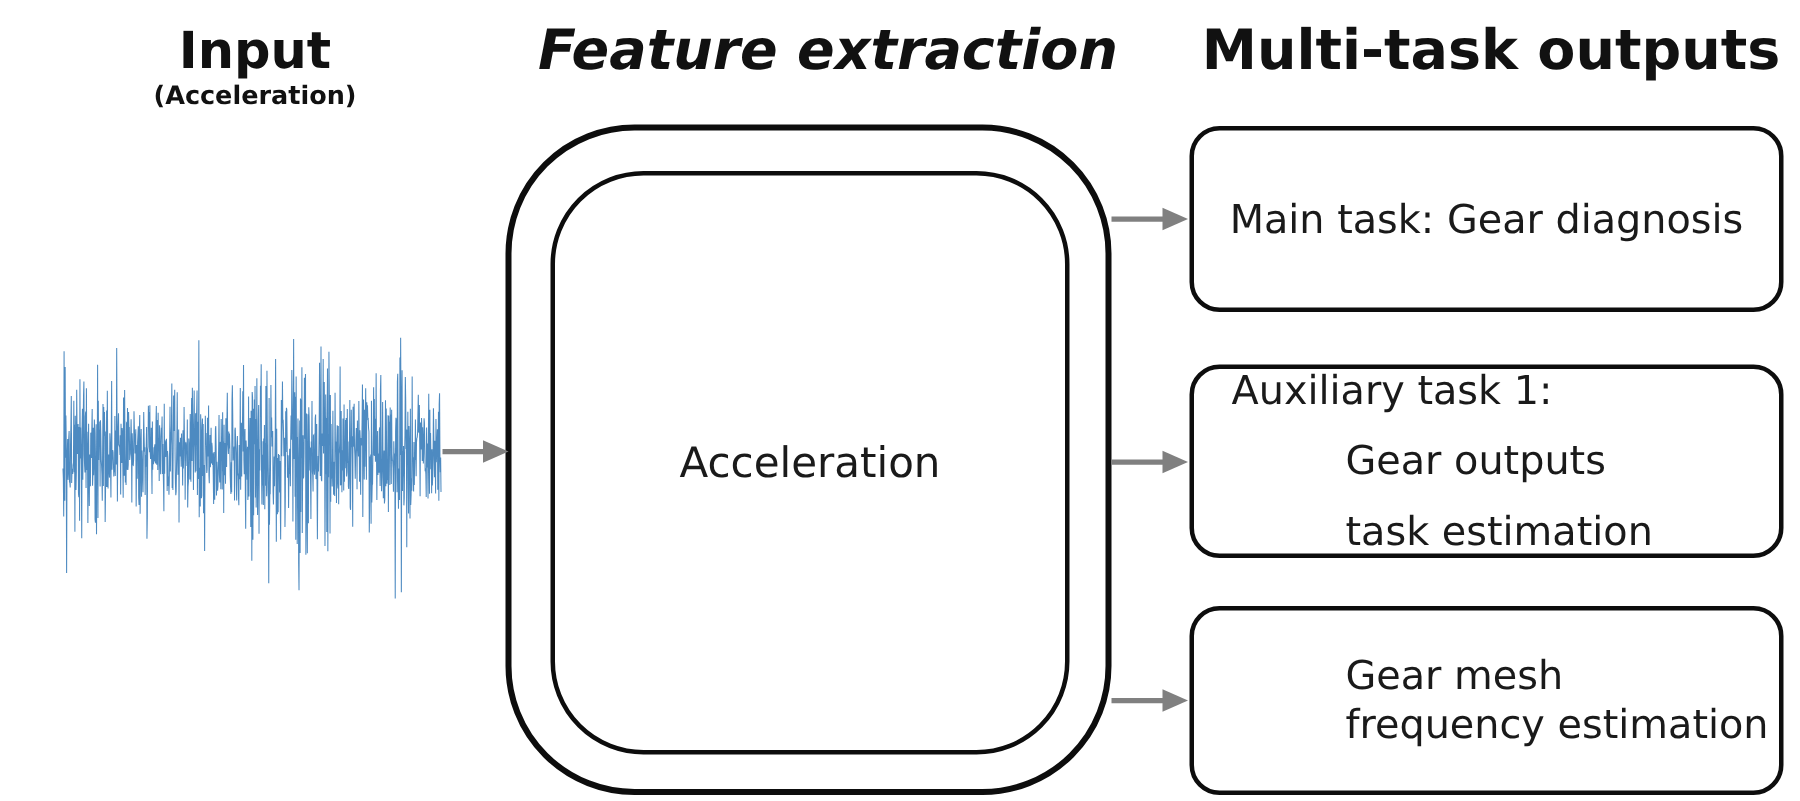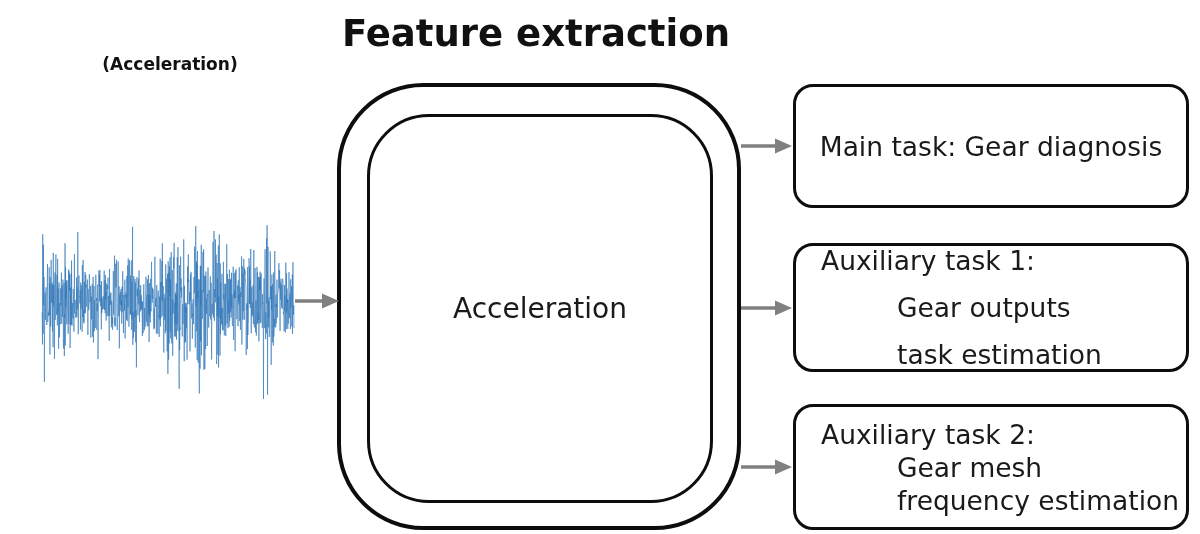--- a/index.html
+++ b/index.html
@@ -15,21 +15,21 @@
     position:absolute;
     text-align:center;
     font-weight:bold;
     font-size:37px;
     letter-spacing:0px;
     color:#111111;
     white-space:nowrap;
   }
   .title-input{left:20px;top:14px;width:300px;font-size:34px;}
   .subtitle-input{left:20px;top:54px;width:300px;font-size:17px;}
-  .title-feature{left:334px;top:12px;width:404px;}
+  .title-feature{left:350px;top:12px;width:404px;font-style:italic;}
   .title-outputs{left:794px;top:12px;width:400px;}
 
   .wave-wrap{position:absolute;left:40px;top:164px;width:256px;height:276px;}
 
   .outer-box{
     position:absolute;left:337px;top:83px;width:404px;height:447px;
     border:4px solid #0d0d0d;border-radius:86px;background:#ffffff;
     box-sizing:border-box;
   }
   .inner-box{
@@ -53,22 +53,24 @@
   .out-line{white-space:nowrap;}
   .out-line.indent{padding-left:76px;}
 
   .arrow-layer{position:absolute;left:0;top:0;width:1200px;height:534px;pointer-events:none;}
 </style>
 </head>
 <body>
 
 <div class="stage">
 
+  <div class="col-title title-input">Input</div>
   <div class="col-title subtitle-input">(Acceleration)</div>
   <div class="col-title title-feature">Feature extraction</div>
+  <div class="col-title title-outputs">Multi-task outputs</div>
 
   <div class="wave-wrap">
     <svg id="waveform-svg" width="256" height="276" viewBox="0 0 256 276">
       <polyline id="wave-poly" fill="none" stroke-width="0.7" stroke-opacity="0.85" points="2.00,148.4 2.24,155.0 2.48,180.4 2.72,70.2 2.96,157.1 3.20,169.8 3.44,80.7 3.68,141.1 3.92,113.0 4.16,130.9 4.40,218.0 4.64,150.9 4.88,136.2 5.12,128.6 5.36,155.9 5.60,151.7 5.84,127.9 6.08,123.3 6.32,157.3 6.56,157.3 6.80,161.0 7.04,131.5 7.29,118.8 7.53,100.0 7.77,158.0 8.01,149.2 8.25,148.6 8.49,152.0 8.73,146.1 8.97,144.6 9.21,103.2 9.45,150.8 9.69,119.1 9.93,190.5 10.17,113.1 10.41,127.2 10.65,162.7 10.89,151.0 11.13,95.8 11.37,123.8 11.61,138.7 11.85,121.1 12.09,118.7 12.33,165.1 12.57,167.5 12.81,120.7 13.05,183.1 13.29,88.8 13.53,141.6 13.77,121.0 14.01,133.6 14.25,149.3 14.49,194.9 14.73,121.5 14.97,108.5 15.21,155.9 15.45,120.6 15.69,99.6 15.93,90.4 16.17,139.4 16.41,146.7 16.65,150.9 16.89,113.7 17.13,110.4 17.37,161.4 17.61,94.9 17.86,149.4 18.10,123.9 18.34,135.8 18.58,184.7 18.82,151.8 19.06,118.5 19.30,153.6 19.54,173.3 19.78,139.0 20.02,159.4 20.26,160.1 20.50,124.5 20.74,125.2 20.98,141.4 21.22,121.5 21.46,108.7 21.70,159.8 21.94,152.5 22.18,121.1 22.42,152.9 22.66,144.0 22.90,115.6 23.14,124.3 23.38,182.1 23.62,184.4 23.86,147.7 24.10,118.8 24.34,192.1 24.58,150.2 24.82,152.9 25.06,79.2 25.30,181.4 25.54,103.1 25.78,142.7 26.02,122.5 26.26,133.7 26.50,117.0 26.74,160.4 26.98,116.1 27.22,125.4 27.46,142.4 27.70,146.2 27.94,152.7 28.18,169.8 28.43,135.0 28.67,105.4 28.91,160.0 29.15,107.3 29.39,126.5 29.63,110.6 29.87,128.0 30.11,184.0 30.35,163.8 30.59,123.6 30.83,160.7 31.07,109.7 31.31,160.6 31.55,96.5 31.79,133.2 32.03,161.7 32.27,143.7 32.51,139.0 32.75,149.8 32.99,154.4 33.23,124.9 33.47,131.3 33.71,147.7 33.95,167.7 34.19,124.5 34.43,90.0 34.67,149.1 34.91,137.4 35.15,136.0 35.39,137.5 35.63,145.3 35.87,153.7 36.11,148.1 36.35,150.8 36.59,113.3 36.83,153.3 37.07,123.0 37.31,145.4 37.55,145.3 37.79,68.0 38.03,121.9 38.27,170.3 38.51,131.7 38.76,119.0 39.00,111.5 39.24,132.4 39.48,133.2 39.72,132.5 39.96,139.4 40.20,126.1 40.44,165.7 40.68,118.5 40.92,133.6 41.16,144.7 41.40,121.4 41.64,123.8 41.88,145.8 42.12,167.9 42.36,101.0 42.60,146.8 42.84,153.2 43.08,96.0 43.32,133.8 43.56,157.7 43.80,146.1 44.04,159.4 44.28,118.0 44.52,118.4 44.76,149.1 45.00,108.0 45.24,149.3 45.48,145.9 45.72,110.7 45.96,123.5 46.20,120.7 46.44,142.7 46.68,140.2 46.92,138.4 47.16,125.8 47.40,115.5 47.64,129.0 47.88,171.0 48.12,124.9 48.36,131.7 48.60,145.8 48.84,146.1 49.08,142.3 49.33,110.1 49.57,121.3 49.81,127.5 50.05,138.3 50.29,131.8 50.53,122.2 50.77,173.6 51.01,148.1 51.25,132.6 51.49,155.2 51.73,130.8 51.97,125.8 52.21,120.1 52.45,167.5 52.69,172.7 52.93,121.7 53.17,112.7 53.41,178.5 53.65,154.0 53.89,129.2 54.13,122.0 54.37,167.1 54.61,136.4 54.85,143.5 55.09,153.8 55.33,164.1 55.57,134.7 55.81,110.7 56.05,126.3 56.29,137.1 56.53,134.2 56.77,166.0 57.01,139.3 57.25,147.2 57.49,133.3 57.73,120.7 57.97,195.1 58.21,180.9 58.45,135.9 58.69,133.9 58.93,106.5 59.17,122.0 59.41,110.7 59.65,137.5 59.90,106.1 60.14,137.5 60.38,141.9 60.62,139.3 60.86,121.1 61.10,144.7 61.34,165.3 61.58,117.0 61.82,149.1 62.06,134.1 62.30,145.4 62.54,143.4 62.78,143.3 63.02,134.4 63.26,132.2 63.50,143.4 63.74,145.0 63.98,118.8 64.22,106.6 64.46,145.9 64.70,127.6 64.94,116.0 65.18,149.3 65.42,111.1 65.66,135.5 65.90,128.0 66.14,156.6 66.38,119.5 66.62,126.6 66.86,144.5 67.10,152.1 67.34,131.8 67.58,121.2 67.82,125.0 68.06,113.6 68.30,152.0 68.54,132.0 68.78,147.8 69.02,159.9 69.26,176.9 69.50,105.1 69.74,151.9 69.98,129.6 70.22,133.0 70.47,140.6 70.71,131.5 70.95,128.5 71.19,137.7 71.43,163.4 71.67,136.7 71.91,140.5 72.15,160.0 72.39,153.6 72.63,165.8 72.87,156.7 73.11,129.9 73.35,107.1 73.59,150.4 73.83,132.9 74.07,126.7 74.31,119.6 74.55,91.7 74.79,161.3 75.03,153.9 75.27,162.7 75.51,124.1 75.75,99.6 75.99,123.4 76.23,111.1 76.47,95.8 76.71,138.3 76.95,157.7 77.19,166.1 77.43,163.8 77.67,147.9 77.91,127.5 78.15,97.5 78.39,139.6 78.63,152.1 78.87,152.0 79.11,122.4 79.35,184.3 79.59,132.4 79.83,130.9 80.07,140.3 80.31,127.8 80.55,136.4 80.80,147.2 81.04,125.0 81.28,141.4 81.52,136.9 81.76,159.6 82.00,122.9 82.24,148.4 82.48,139.5 82.72,107.3 82.96,128.7 83.20,130.9 83.44,169.1 83.68,136.8 83.92,130.8 84.16,134.1 84.40,139.2 84.64,146.7 84.88,115.6 85.12,174.3 85.36,160.4 85.60,157.2 85.84,128.4 86.08,133.8 86.32,131.0 86.56,155.7 86.80,112.0 87.04,142.4 87.28,157.1 87.52,120.2 87.76,101.4 88.00,143.4 88.24,94.5 88.48,117.8 88.72,129.4 88.96,162.7 89.20,119.5 89.44,96.3 89.68,129.5 89.92,134.3 90.16,151.0 90.40,111.5 90.64,150.1 90.88,119.4 91.12,109.9 91.37,96.4 91.61,166.0 91.85,117.1 92.09,155.3 92.33,143.2 92.57,62.9 92.81,180.9 93.05,147.9 93.29,152.9 93.53,173.7 93.77,112.2 94.01,119.3 94.25,168.1 94.49,166.5 94.73,123.3 94.97,115.0 95.21,153.4 95.45,118.6 95.69,178.2 95.93,146.0 96.17,147.2 96.41,203.4 96.65,143.3 96.89,113.1 97.13,132.3 97.37,124.7 97.61,143.6 97.85,151.3 98.09,148.8 98.33,114.5 98.57,115.8 98.81,140.4 99.05,106.4 99.29,153.0 99.53,158.1 99.77,138.2 100.01,126.0 100.25,147.5 100.49,140.5 100.73,121.1 100.97,145.0 101.21,131.2 101.45,133.8 101.69,146.0 101.94,138.1 102.18,153.6 102.42,172.0 102.66,137.3 102.90,155.3 103.14,169.1 103.38,144.5 103.62,122.0 103.86,120.1 104.10,136.1 104.34,166.3 104.58,143.9 104.82,150.2 105.06,163.1 105.30,160.2 105.54,147.9 105.78,132.7 106.02,112.7 106.26,152.2 106.50,157.7 106.74,131.3 106.98,130.6 107.22,162.1 107.46,115.3 107.70,131.9 107.94,132.0 108.18,162.3 108.42,110.9 108.66,150.2 108.90,130.4 109.14,178.0 109.38,119.1 109.62,152.9 109.86,131.4 110.10,145.0 110.34,158.5 110.58,114.8 110.82,122.8 111.06,147.4 111.30,115.1 111.54,97.8 111.78,131.2 112.02,134.1 112.27,138.7 112.51,123.7 112.75,135.0 112.99,125.0 113.23,134.0 113.47,153.3 113.71,160.9 113.95,165.3 114.19,144.2 114.43,164.1 114.67,103.3 114.91,92.8 115.15,112.5 115.39,143.0 115.63,135.7 115.87,136.7 116.11,133.7 116.35,169.6 116.59,122.8 116.83,121.1 117.07,128.6 117.31,137.3 117.55,159.6 117.79,169.7 118.03,137.3 118.27,126.6 118.51,152.9 118.75,151.7 118.99,167.3 119.23,172.9 119.47,132.6 119.71,155.5 119.95,145.2 120.19,94.6 120.43,162.5 120.67,134.0 120.91,117.8 121.15,153.7 121.39,118.4 121.63,121.9 121.87,96.9 122.11,137.0 122.35,79.3 122.59,142.5 122.84,152.1 123.08,126.6 123.32,122.0 123.56,163.5 123.80,188.5 124.04,129.7 124.28,135.9 124.52,145.7 124.76,155.9 125.00,133.8 125.24,169.3 125.48,161.1 125.72,100.4 125.96,167.0 126.20,129.5 126.44,127.7 126.68,114.6 126.92,139.9 127.16,187.4 127.40,109.8 127.64,114.5 127.88,209.9 128.12,97.4 128.36,100.6 128.60,195.8 128.84,108.5 129.08,179.5 129.32,129.7 129.56,102.4 129.80,132.1 130.04,93.3 130.28,167.7 130.52,115.3 130.76,174.4 131.00,125.6 131.24,88.1 131.48,152.2 131.72,179.3 131.96,148.7 132.20,116.9 132.44,106.0 132.68,191.8 132.92,135.5 133.16,149.6 133.41,134.7 133.65,93.2 133.89,104.7 134.13,78.9 134.37,150.5 134.61,172.4 134.85,139.1 135.09,159.6 135.33,130.2 135.57,172.6 135.81,128.3 136.05,143.7 136.29,119.3 136.53,175.5 136.77,131.4 137.01,159.8 137.25,93.3 137.49,132.3 137.73,166.9 137.97,83.2 138.21,123.9 138.45,147.3 138.69,164.4 138.93,169.2 139.17,224.9 139.41,101.3 139.65,185.8 139.89,163.3 140.13,165.5 140.37,143.1 140.61,92.7 140.85,127.5 141.09,114.4 141.33,133.6 141.57,131.2 141.81,123.4 142.05,163.9 142.29,172.4 142.53,155.9 142.77,140.3 143.01,160.2 143.25,142.1 143.49,126.8 143.73,75.4 143.98,137.5 144.22,197.2 144.46,121.8 144.70,164.5 144.94,178.9 145.18,141.3 145.42,177.5 145.66,138.7 145.90,148.9 146.14,139.4 146.38,164.3 146.62,143.3 146.86,171.6 147.10,195.7 147.34,146.3 147.58,102.6 147.82,140.2 148.06,121.3 148.30,90.4 148.54,118.0 148.78,115.8 149.02,124.3 149.26,140.2 149.50,133.5 149.74,127.9 149.98,187.4 150.22,167.2 150.46,110.1 150.70,137.4 150.94,107.9 151.18,109.1 151.42,127.9 151.66,154.5 151.90,139.4 152.14,140.3 152.38,174.7 152.62,149.9 152.86,151.9 153.10,135.2 153.34,147.5 153.58,160.2 153.82,127.4 154.06,113.0 154.31,129.1 154.55,82.6 154.79,103.3 155.03,122.7 155.27,183.6 155.51,127.5 155.75,62.0 155.99,142.0 156.23,137.2 156.47,97.5 156.71,167.2 156.95,100.5 157.19,195.9 157.43,87.0 157.67,134.4 157.91,127.3 158.15,198.6 158.39,148.0 158.63,115.0 158.87,139.1 159.11,211.6 159.35,229.5 159.59,140.4 159.83,116.3 160.07,204.7 160.31,101.7 160.55,177.3 160.79,102.4 161.03,141.4 161.27,80.8 161.51,191.3 161.75,151.2 161.99,126.1 162.23,155.0 162.47,153.8 162.71,138.2 162.95,87.9 163.19,128.5 163.43,96.2 163.67,85.3 163.91,205.9 164.15,154.9 164.39,111.7 164.63,171.8 164.88,204.9 165.12,136.2 165.36,112.1 165.60,184.9 165.84,107.5 166.08,113.9 166.32,135.0 166.56,149.7 166.80,134.4 167.04,155.7 167.28,182.0 167.52,130.3 167.76,133.3 168.00,103.4 168.24,150.7 168.48,152.6 168.72,163.6 168.96,126.4 169.20,126.0 169.44,148.5 169.68,152.4 169.92,147.7 170.16,114.8 170.40,112.4 170.64,155.4 170.88,151.5 171.12,118.7 171.36,161.2 171.60,195.5 171.84,153.5 172.08,140.0 172.32,150.3 172.56,137.0 172.80,119.3 173.04,77.8 173.28,123.5 173.52,153.4 173.76,123.4 174.00,67.0 174.24,155.6 174.48,156.8 174.72,125.0 174.96,132.6 175.20,133.1 175.45,75.4 175.69,138.4 175.93,103.1 176.17,90.7 176.41,121.9 176.65,200.0 176.89,156.5 177.13,99.0 177.37,152.2 177.61,114.6 177.85,190.7 178.09,120.5 178.33,81.6 178.57,203.5 178.81,132.6 179.05,154.1 179.29,70.5 179.53,98.6 179.77,115.8 180.01,191.6 180.25,99.3 180.49,170.5 180.73,118.7 180.97,155.2 181.21,144.1 181.45,160.4 181.69,137.1 181.93,109.9 182.17,151.4 182.41,165.9 182.65,145.9 182.89,143.9 183.13,166.6 183.37,97.8 183.61,135.3 183.85,130.3 184.09,147.7 184.33,171.3 184.57,128.8 184.81,119.5 185.05,157.6 185.29,161.6 185.53,120.0 185.78,172.1 186.02,138.6 186.26,136.9 186.50,130.9 186.74,80.3 186.98,159.5 187.22,159.0 187.46,110.0 187.70,148.6 187.94,164.1 188.18,136.2 188.42,149.7 188.66,115.0 188.90,142.1 189.14,163.0 189.38,105.7 189.62,157.2 189.86,141.2 190.10,140.3 190.34,116.0 190.58,148.1 190.82,114.6 191.06,153.7 191.30,150.6 191.54,108.7 191.78,144.7 192.02,130.4 192.26,160.3 192.50,162.0 192.74,153.0 192.98,131.2 193.22,102.7 193.46,174.0 193.70,175.9 193.94,135.6 194.18,109.2 194.42,134.2 194.66,126.8 194.90,145.5 195.14,187.1 195.38,107.2 195.62,133.9 195.86,110.7 196.10,105.2 196.35,134.3 196.59,140.0 196.83,155.2 197.07,140.4 197.31,128.5 197.55,121.3 197.79,125.2 198.03,162.2 198.27,116.3 198.51,136.9 198.75,130.3 198.99,140.4 199.23,103.3 199.47,130.0 199.71,157.2 199.95,122.9 200.19,129.3 200.43,165.8 200.67,128.0 200.91,130.0 201.15,132.9 201.39,117.5 201.63,92.4 201.87,180.6 202.11,131.8 202.35,102.4 202.59,128.3 202.83,155.6 203.07,109.2 203.31,147.1 203.55,115.4 203.79,94.9 204.03,128.8 204.27,155.8 204.51,104.2 204.75,110.3 204.99,106.2 205.23,115.5 205.47,115.3 205.71,121.7 205.95,123.8 206.19,191.0 206.43,171.5 206.67,140.3 206.92,145.3 207.16,139.0 207.40,185.1 207.64,103.1 207.88,171.0 208.12,159.6 208.36,158.7 208.60,138.1 208.84,123.6 209.08,94.2 209.32,139.6 209.56,102.0 209.80,140.0 210.04,115.1 210.28,143.8 210.52,133.3 210.76,84.9 211.00,138.6 211.24,169.3 211.48,135.8 211.72,123.3 211.96,152.6 212.20,138.6 212.44,138.7 212.68,151.2 212.92,122.6 213.16,120.9 213.40,160.0 213.64,95.5 213.88,86.0 214.12,149.6 214.36,163.5 214.60,154.1 214.84,140.0 215.08,104.0 215.32,145.7 215.56,168.2 215.80,146.6 216.04,136.4 216.28,171.6 216.52,169.0 216.76,134.9 217.00,102.9 217.24,160.1 217.49,108.3 217.73,133.4 217.97,158.5 218.21,149.3 218.45,156.0 218.69,112.9 218.93,177.4 219.17,113.1 219.41,125.5 219.65,117.1 219.89,159.4 220.13,107.6 220.37,125.6 220.61,112.4 220.85,158.7 221.09,109.2 221.33,138.7 221.57,142.9 221.81,143.1 222.05,148.2 222.29,163.9 222.53,130.2 222.77,139.6 223.01,138.3 223.25,153.2 223.49,235.0 223.73,123.8 223.97,114.5 224.21,116.4 224.45,144.7 224.69,164.1 224.93,90.6 225.17,85.2 225.41,156.3 225.65,175.1 225.89,148.4 226.13,157.4 226.37,169.4 226.61,74.4 226.85,139.4 227.09,61.2 227.33,111.0 227.57,230.8 227.82,108.4 228.06,82.8 228.30,163.4 228.54,136.9 228.78,153.7 229.02,133.4 229.26,172.9 229.50,168.2 229.74,138.6 229.98,125.9 230.22,87.4 230.46,102.7 230.70,135.3 230.94,122.4 231.18,200.9 231.42,122.5 231.66,146.0 231.90,110.5 232.14,160.5 232.38,178.3 232.62,120.0 232.86,130.5 233.10,150.5 233.34,181.6 233.58,108.5 233.82,172.7 234.06,166.4 234.30,154.8 234.54,163.1 234.78,87.0 235.02,142.7 235.26,140.8 235.50,156.5 235.74,163.6 235.98,130.7 236.22,159.4 236.46,139.7 236.70,142.6 236.94,115.6 237.18,137.9 237.42,153.5 237.66,131.0 237.90,128.0 238.14,127.6 238.39,124.8 238.63,111.1 238.87,99.1 239.11,124.4 239.35,123.2 239.59,106.0 239.83,136.3 240.07,166.9 240.31,117.7 240.55,132.7 240.79,135.7 241.03,114.7 241.27,123.1 241.51,143.3 241.75,120.8 241.99,128.6 242.23,145.0 242.47,138.3 242.71,114.8 242.95,117.8 243.19,131.9 243.43,150.2 243.67,148.2 243.91,152.2 244.15,167.4 244.39,121.0 244.63,147.6 244.87,131.7 245.11,137.3 245.35,168.4 245.59,129.1 245.83,98.5 246.07,141.1 246.31,165.2 246.55,109.1 246.79,148.8 247.03,124.6 247.27,139.4 247.51,135.6 247.75,164.8 247.99,135.5 248.23,159.7 248.47,153.8 248.71,138.6 248.96,108.2 249.20,125.6 249.44,143.0 249.68,154.1 249.92,129.9 250.16,143.9 250.40,165.0 250.64,115.3 250.88,144.2 251.12,137.3 251.36,130.7 251.60,122.1 251.84,162.5 252.08,144.4 252.32,110.5 252.56,169.9 252.80,105.7 253.04,98.2 253.28,140.2 253.52,150.8 253.76,141.0 254.00,164.0" stroke="#2e75b6"></polyline>
     </svg>
   </div>
 
   <div class="outer-box"></div>
   <div class="inner-box">
     <span class="block-label">Acceleration</span>
@@ -78,21 +80,20 @@
     <span class="out-line">Main task: Gear diagnosis</span>
   </div>
 
   <div class="out-box out-box-2">
     <span class="out-line">Auxiliary task 1:</span>
     <span class="out-line indent">Gear outputs</span>
     <span class="out-line indent">task estimation</span>
   </div>
 
   <div class="out-box out-box-3">
-    <span class="out-line">Auxiliary task 2:</span>
     <span class="out-line indent">Gear mesh</span>
     <span class="out-line indent">frequency estimation</span>
   </div>
 
   <svg class="arrow-layer" viewBox="0 0 1200 534">
     <g>
       <line class="arrow-stroke" x1="295" y1="301" x2="324" y2="301" stroke-width="3.5" stroke="#808080"></line>
       <polygon class="arrow-fill" points="339,301 322,293.5 322,308.5" fill="#808080"></polygon>
     </g>
     <g>

